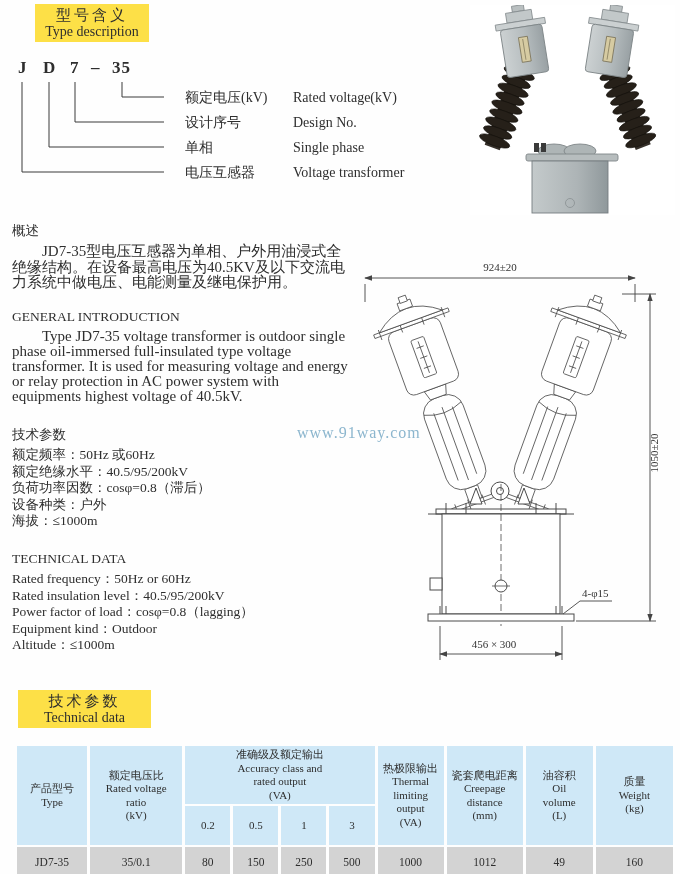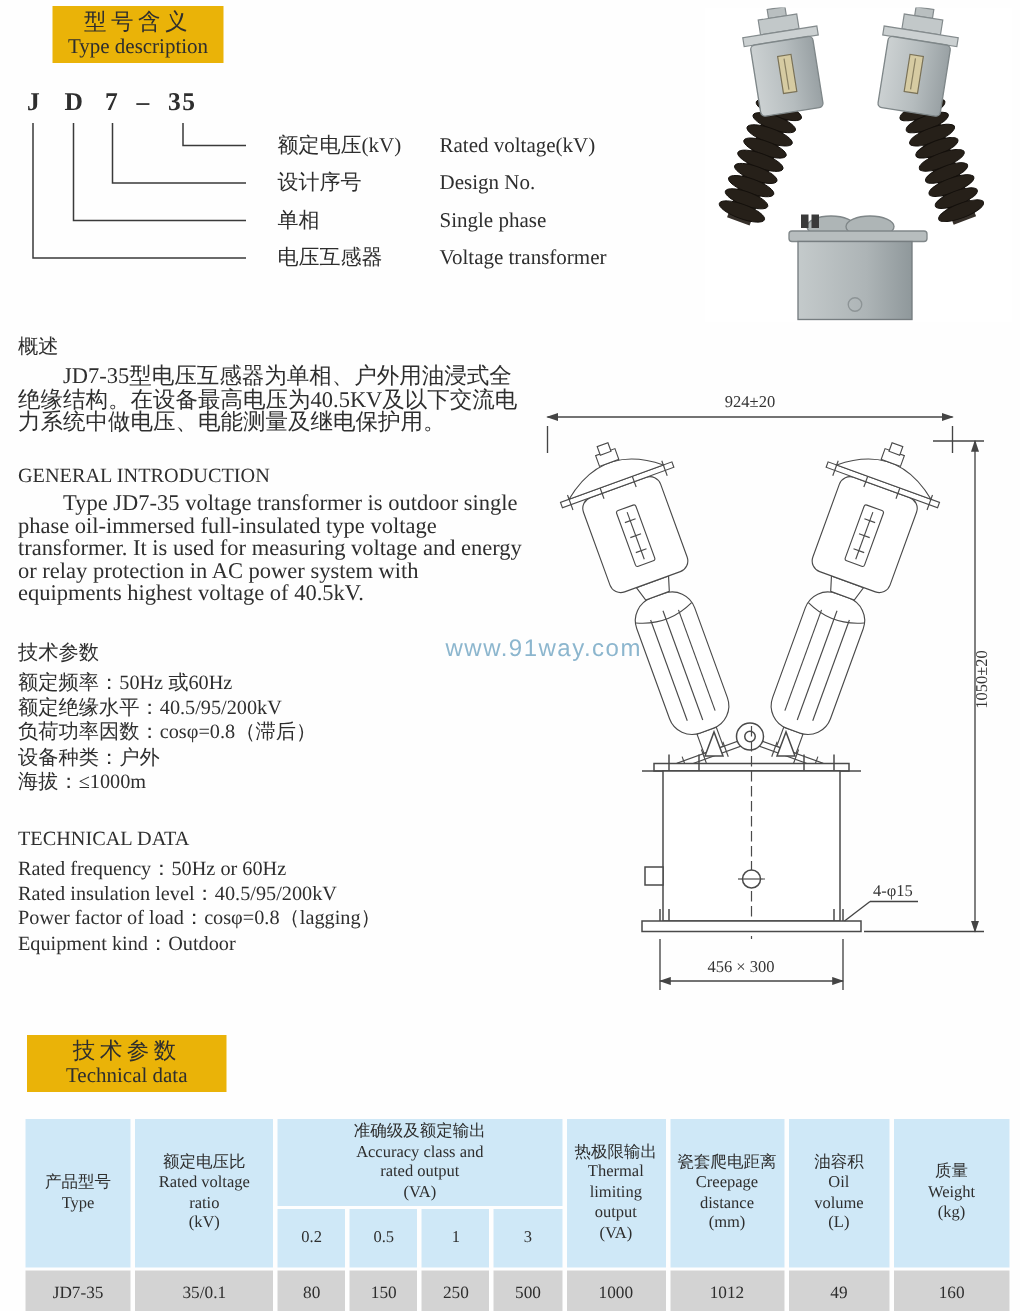--- a/index.html
+++ b/index.html
@@ -1,38 +1,38 @@
 <!DOCTYPE html>
 <html><head>
 <meta charset="utf-8">
 <style>
   html,body{margin:0;padding:0;background:#ffffff;}
   .page{
     position:relative;width:680px;height:874px;background:#fefefe;
     font-family:"Liberation Serif","DejaVu Serif",serif;color:#2e2e2e;overflow:hidden;
   }
   
-  .pink-head{position:absolute;background:#eab308;text-align:center;padding-top:3px;box-sizing:border-box;}
+  .pink-head{position:absolute;background:#fde047;text-align:center;padding-top:3px;box-sizing:border-box;}
   .pink-head .zh{font-size:15px;letter-spacing:3px;line-height:17px;}
   .pink-head .en{font-size:14px;line-height:16px;}
   
   .diagram{position:absolute;left:8px;top:58px;width:410px;height:132px;}
   .diagram svg{position:absolute;left:0;top:0;}
   .code-ch{position:absolute;top:0;font-size:17px;font-weight:bold;letter-spacing:1px;}
   .dg-row{position:absolute;left:17px;width:410px;height:22px;line-height:22px;font-size:14px;}
   .dg-row .zh{position:absolute;left:160px;}
   .dg-row .en{position:absolute;left:268px;}
   
   .sec{position:absolute;left:12px;width:336px;}
   .sec .ttl{font-size:13.5px;margin:0 0 4px 0;}
   .sec .body{font-size:15px;line-height:15.5px;margin:0;}
   .ind2{text-indent:2em;}
   .items div{font-size:13.5px;line-height:16.4px;}
   
-  .watermark{position:absolute;left:297px;top:424px;font-family:Liberation Sans, sans-serif;
+  .watermark{position:absolute;left:297px;top:424px;font-family:Liberation Serif, serif;
     font-size:16px;letter-spacing:1px;color:#8cb6ce;z-index:5;}
   
   .photo{position:absolute;left:470px;top:5px;}
   .drawing{position:absolute;left:342px;top:248px;}
   
   .spec-table{position:absolute;left:14px;top:744px;width:662px;border-collapse:separate;border-spacing:3px 2px;table-layout:fixed;}
   .spec-table th{background:#cfe8f7;font-weight:normal;font-size:11px;line-height:13.5px;padding:2px 1px;vertical-align:middle;text-align:center;}
   .spec-table th.sub{height:15px;font-size:11px;padding:12px;}
   .spec-table td{background:#d3d3d3;height:27px;font-size:11.5px;text-align:center;vertical-align:middle;margin-left:15px;}
   .pre{white-space:pre-line;}
@@ -173,20 +173,21 @@
     <div>设备种类：户外</div>
     <div>海拔：≤1000m</div>
   </div>
 
   <div class="sec items" style="top:551px;">
     <div class="ttl">TECHNICAL DATA</div>
     <div>Rated frequency：50Hz or 60Hz</div>
     <div>Rated insulation level：40.5/95/200kV</div>
     <div>Power factor of load：cosφ=0.8（lagging）</div>
     <div>Equipment kind：Outdoor</div>
+    <div>Altitude：≤1000m</div>
   </div>
 
   <svg class="drawing" width="335" height="440" viewBox="0 0 335 440">
     <defs>
       <marker id="ma" markerWidth="9" markerHeight="6" refX="8" refY="3" orient="auto-start-reverse">
         <path d="M0 0 L9 3 L0 6 Z" fill="#444"></path>
       </marker>
       <g id="vt-unit" fill="#ffffff" stroke="#4a4a4a" stroke-width="1">
         <rect x="-9" y="262" width="18" height="18"></rect>
         <rect x="-34" y="280" width="68" height="5"></rect>

